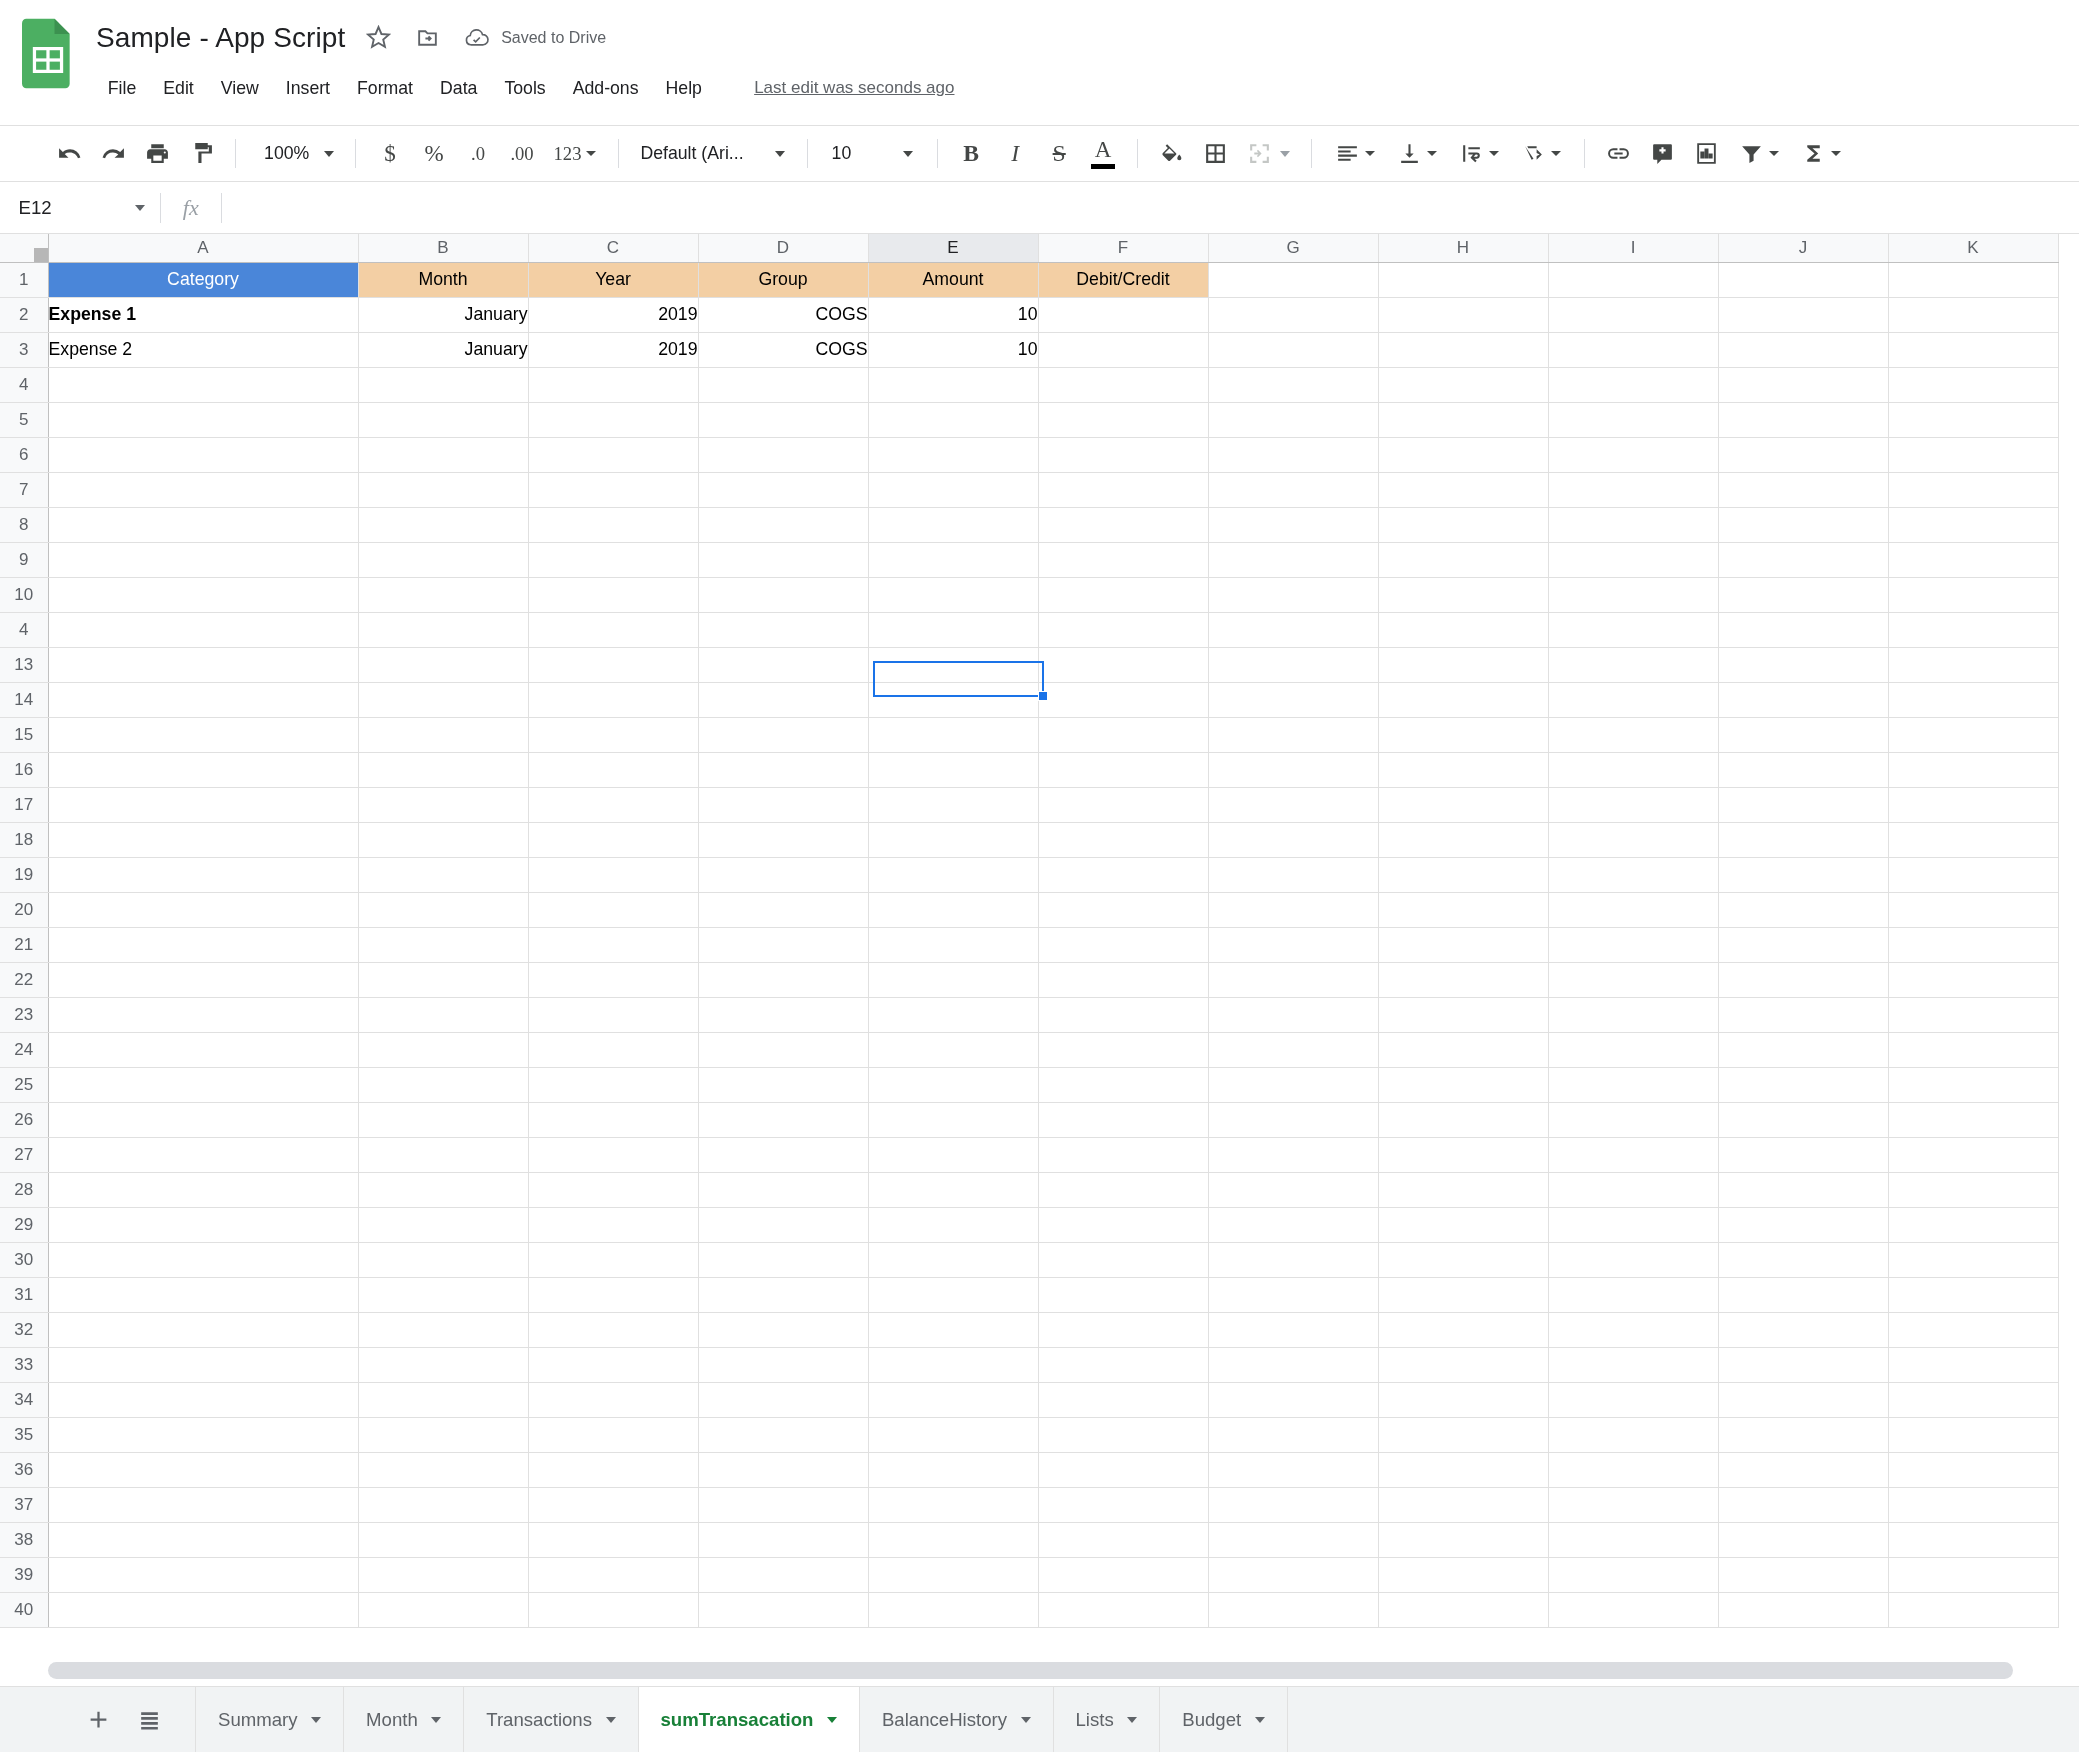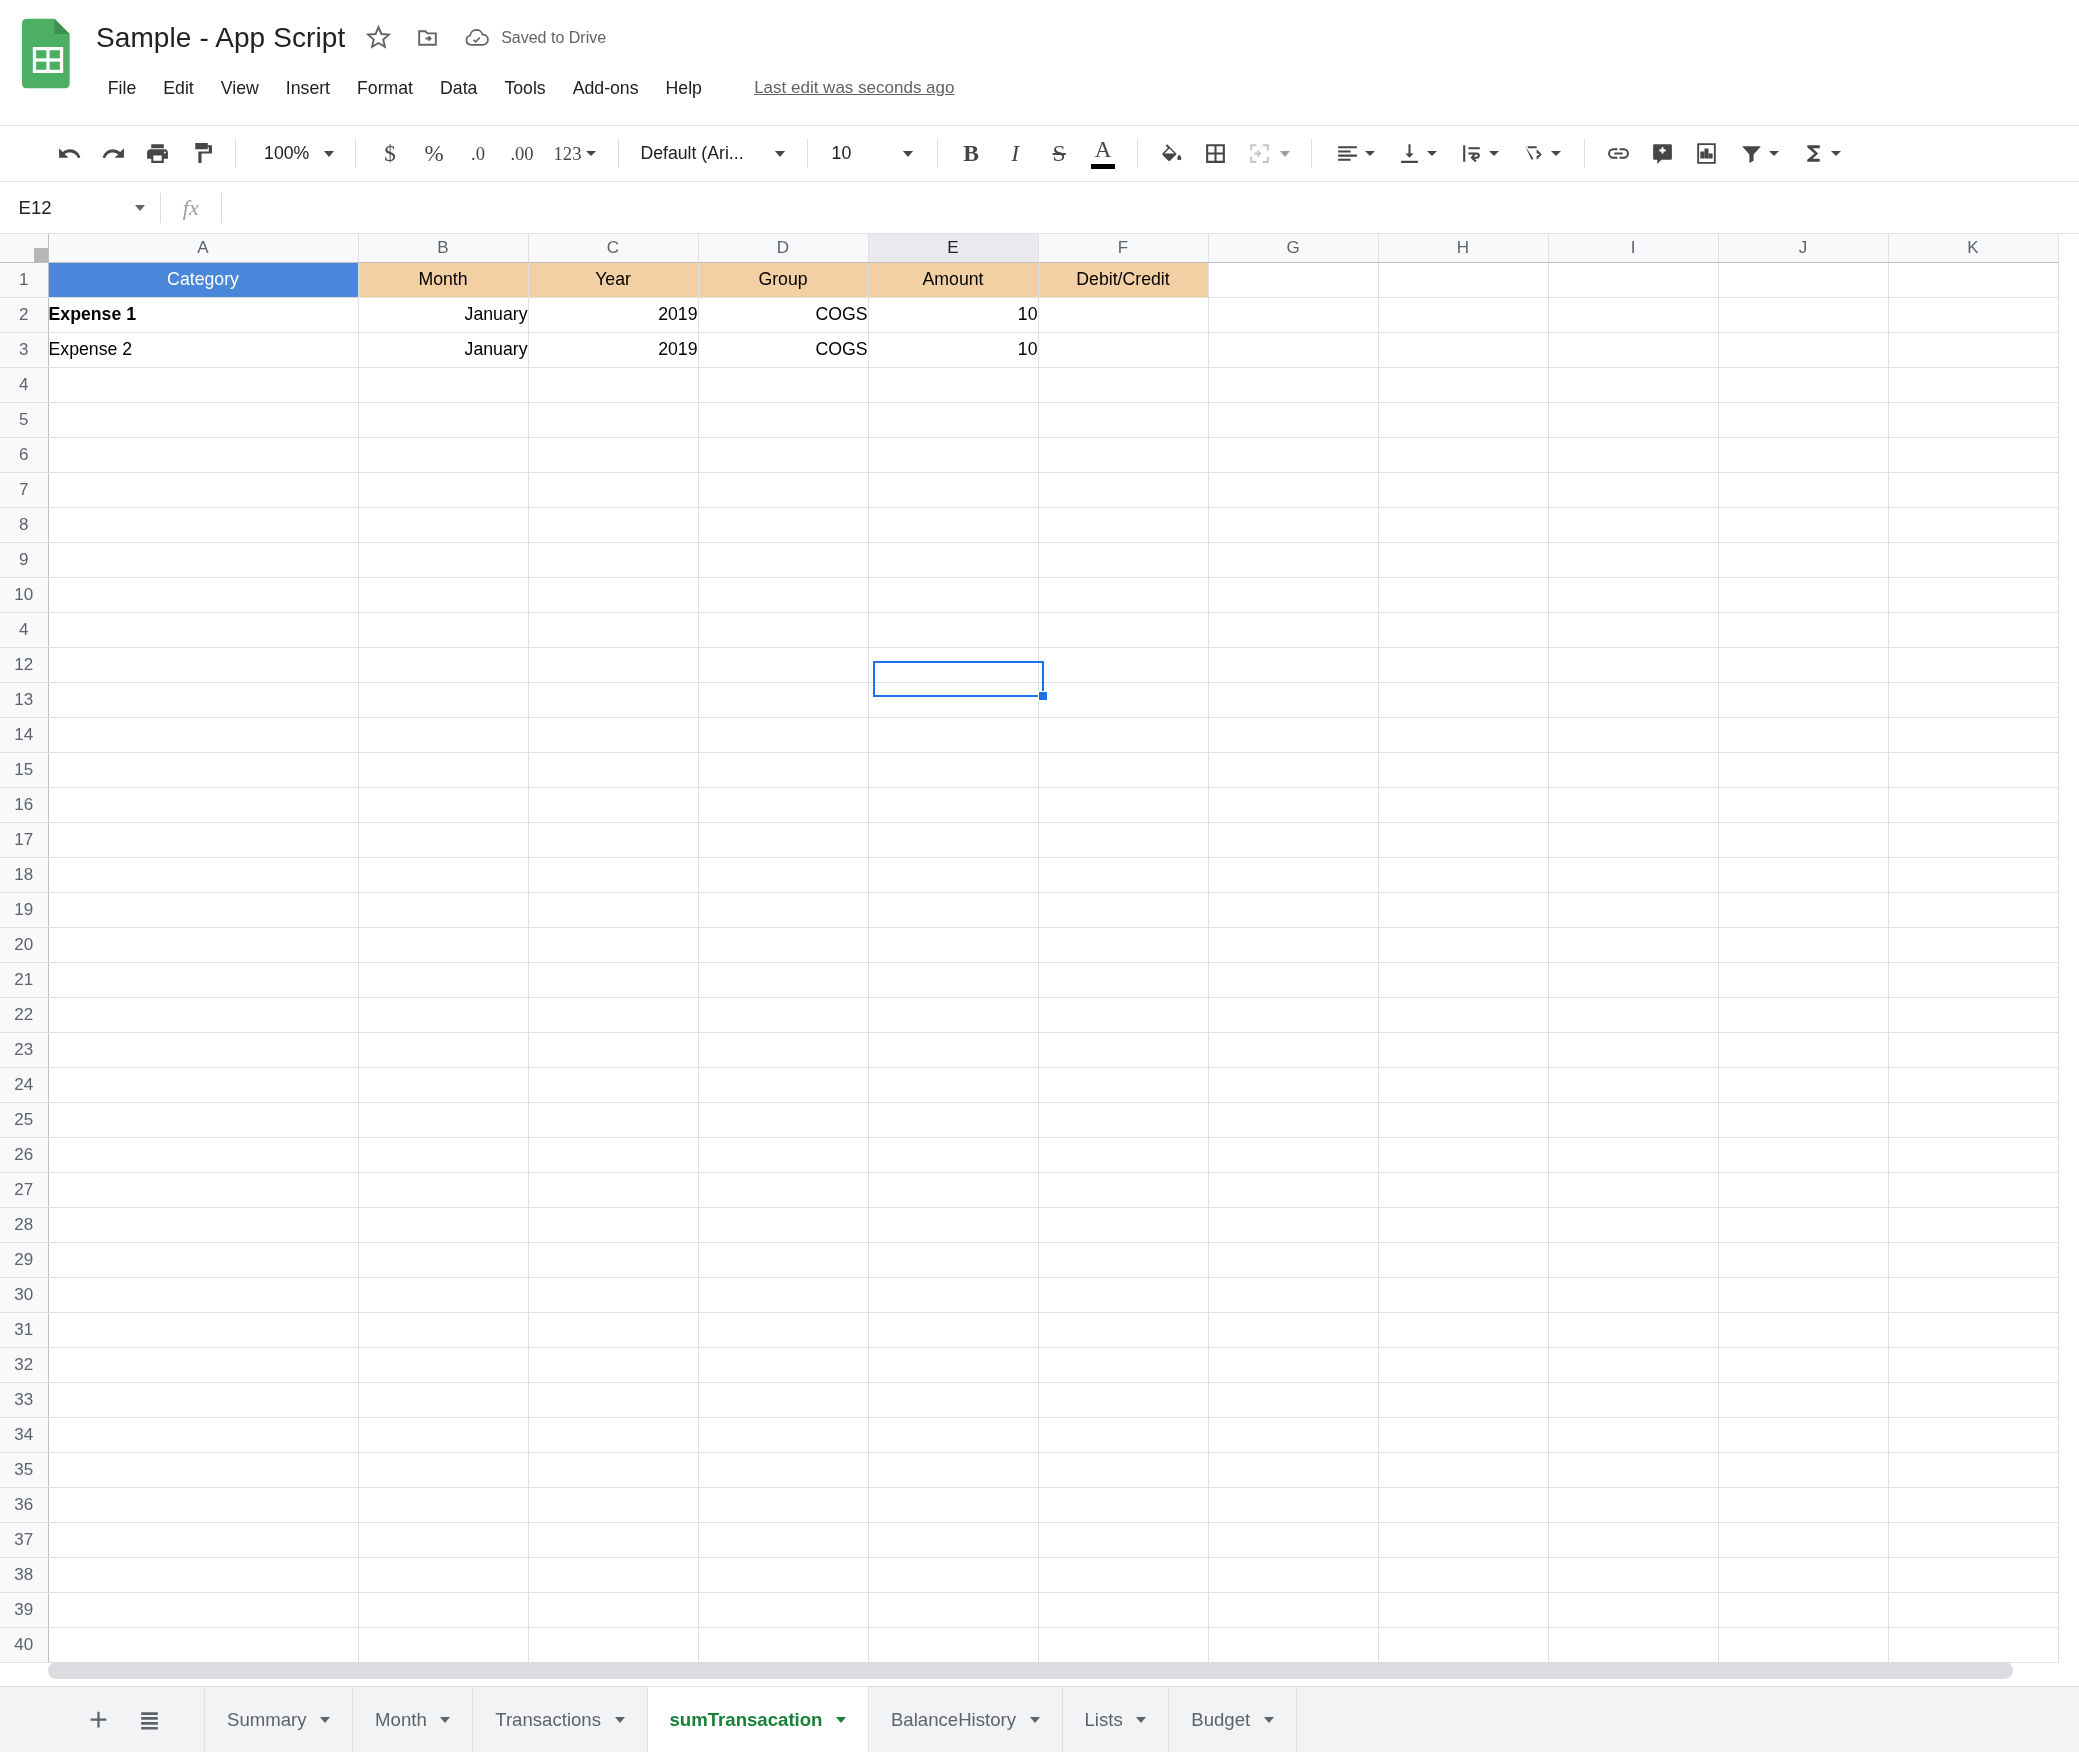--- a/index.html
+++ b/index.html
@@ -77,21 +77,21 @@
   .selhandle { position: absolute; width: 10px; height: 10px; background: #1a73e8; border: 1.7px solid #fff; }
 
   .hscroll { position: absolute; left: 48px; bottom: 6.7px; height: 17px; width: 2015px; }
   .hscroll-thumb { height: 17px; background: #dadce0; border-radius: 8.4px; width: 1965px; }
 
   
   .tabbar { display: flex; align-items: stretch; height: 66px; background: #f1f3f4; border-top: 0.8px solid #e0e0e0; }
   .tab-ctrl { display: flex; align-items: center; padding-left: 73px; }
   .tab-ctrl-btn { width: 51px; height: 51px; display: flex; align-items: center; justify-content: center; border-radius: 50%; }
   .tab-ctrl-btn svg { fill: #5f6368; }
-  .tabs { display: flex; align-items: stretch; margin-left: 29px; text-align: center; }
+  .tabs { display: flex; align-items: stretch; margin-left: 20px; text-align: center; }
   .tab { display: flex; align-items: center; padding: 0 22px; font-size: 18.6px; color: #5f6368;
          border-left: 0.8px solid #e0e0e0; white-space: nowrap; }
   .tab:last-child { border-right: 0.8px solid #e0e0e0; }
   .tab.active { background: #fff; color: #188038; font-weight: bold; }
   .tab .caret { border-top-color: #5f6368; margin-left: 13.5px; }
   .tab.active .caret { border-top-color: #188038; }
 </style>
 </head>
 <body>
 
@@ -469,34 +469,20 @@
           <td class="cell l" style="width: 170px;"></td>
           <td class="cell l" style="width: 170px;"></td>
           <td class="cell l" style="width: 170px;"></td>
           <td class="cell l" style="width: 170px;"></td>
           <td class="cell l" style="width: 170px;"></td>
           <td class="cell l" style="width: 170px;"></td>
           <td class="cell l" style="width: 170px;"></td>
         </tr>
         <tr>
           <th class="rowhdr">4</th>
-          <td class="cell l" style="width: 310px;"></td>
-          <td class="cell l" style="width: 170px;"></td>
-          <td class="cell l" style="width: 170px;"></td>
-          <td class="cell l" style="width: 170px;"></td>
-          <td class="cell l" style="width: 170px;"></td>
-          <td class="cell l" style="width: 170px;"></td>
-          <td class="cell l" style="width: 170px;"></td>
-          <td class="cell l" style="width: 170px;"></td>
-          <td class="cell l" style="width: 170px;"></td>
-          <td class="cell l" style="width: 170px;"></td>
-          <td class="cell l" style="width: 170px;"></td>
-        </tr>
-        <tr>
-          <th class="rowhdr">12</th>
           <td class="cell l" style="width: 310px;"></td>
           <td class="cell l" style="width: 170px;"></td>
           <td class="cell l" style="width: 170px;"></td>
           <td class="cell l" style="width: 170px;"></td>
           <td class="cell l" style="width: 170px;"></td>
           <td class="cell l" style="width: 170px;"></td>
           <td class="cell l" style="width: 170px;"></td>
           <td class="cell l" style="width: 170px;"></td>
           <td class="cell l" style="width: 170px;"></td>
           <td class="cell l" style="width: 170px;"></td>

